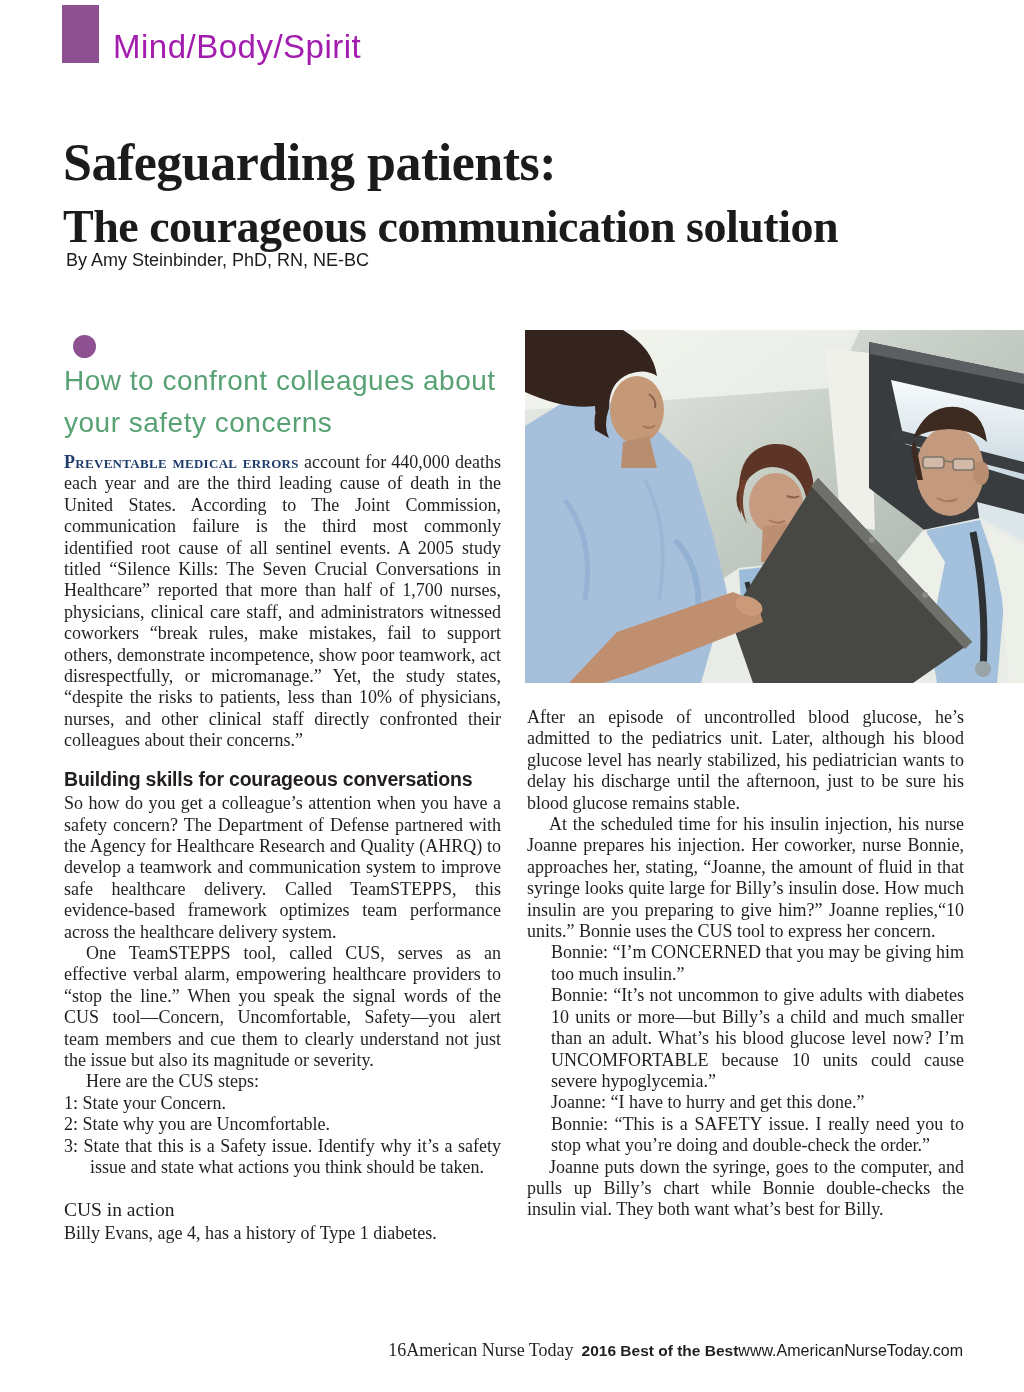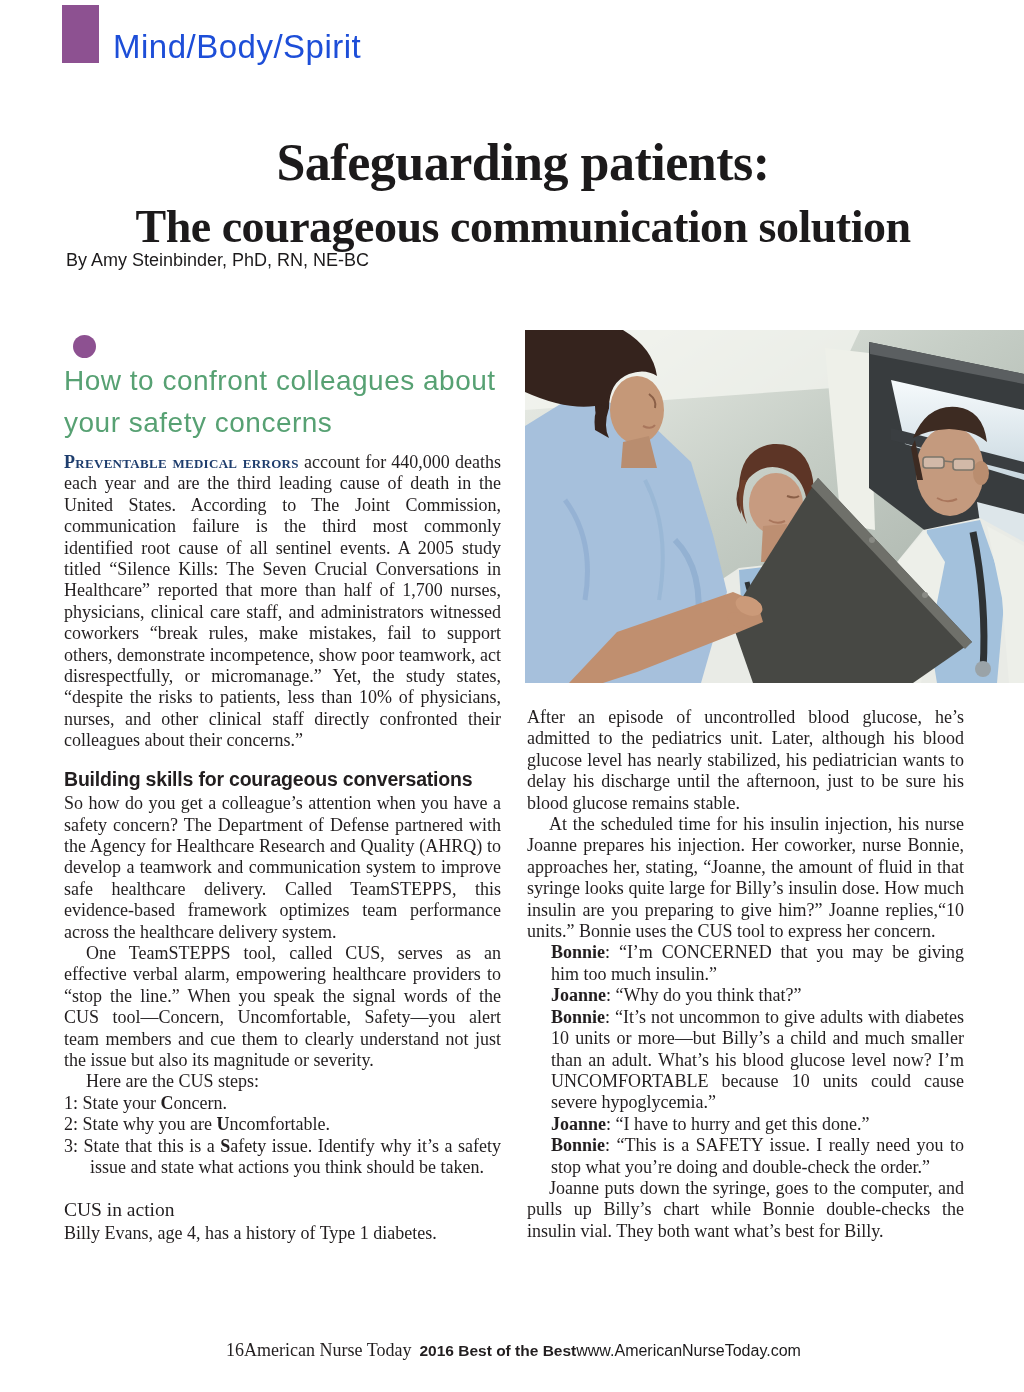--- a/index.html
+++ b/index.html
@@ -16,26 +16,26 @@
   
   .cat-marker {
     position: absolute; left: 62px; top: 5px;
     width: 37px; height: 58px;
     background: #8d5191;
   }
   .cat-label {
     position: absolute; left: 113px; top: 28px;
     font-family: "Liberation Sans", sans-serif;
     font-size: 33px; font-weight: 400;
-    color: #1d4ed8; letter-spacing: 0.5px;
+    color: #a21caf; letter-spacing: 0.5px;
   }
   .title {
     position: absolute; left: 63px; top: 113px; width: 920px;
     font-family: "Liberation Serif", serif;
-    font-weight: 700; color: #1c1a1b; line-height: 1.12; text-align: center;
+    font-weight: 700; color: #1c1a1b; line-height: 1.12;
   }
   .title .line1 { font-size: 52px; letter-spacing: -0.5px; display:block; }
   .title .line2 { font-size: 46px; letter-spacing: -0.5px; display:block; margin-top: 8px; }
   .byline {
     position: absolute; left: 66px; top: 250px;
     font-family: "Liberation Sans", sans-serif;
     font-size: 18px; color: #1c1a1b;
   }
 
   
@@ -86,26 +86,26 @@
   }
   .h-serif {
     font-family: "Liberation Serif", serif;
     font-weight: 400; font-size: 19.5px;
     margin: 21px 0 2px 0;
     text-align: left;
   }
 
   .step { padding-left: 26px; text-indent: -26px; }
   .dialogue { margin-left: 24px; }
-  .dialogue b, .step b { font-weight: 700; margin-top: 16px; }
+  .dialogue b, .step b { font-weight: 400; margin-top: 16px; }
 
   
   .footer {
     position: absolute; left: 64px; right: 61px; top: 1340px;
-    display: flex; justify-content: center; align-items: baseline;
+    display: flex; justify-content: flex-end; align-items: baseline;
   }
   .footer-left { display: flex; align-items: baseline; gap: 0; }
   .page-num { font-family: "Liberation Serif", serif; font-size: 18px; }
   .pub-name { font-family: "Liberation Serif", serif; font-size: 18px; }
   .edition  { font-family: "Liberation Sans", sans-serif; font-weight: 700; font-size: 15.5px; margin-left: 8px; }
   .website  { font-family: Liberation Sans, sans-serif; font-size: 16px; color: #1c1a1b; }
 </style>
 </head>
 <body>
 
@@ -222,21 +222,20 @@
     <h2 class="h-serif">CUS in action</h2>
     <p>Billy Evans, age 4, has a history of Type 1 diabetes.</p>
   </div>
 
   <div id="right-col" class="col">
     <p>After an episode of uncontrolled blood glucose, he’s admitted to the pediatrics unit. Later, although his blood glucose level has nearly stabilized, his pediatrician wants to delay his discharge until the afternoon, just to be sure his blood glucose remains stable.</p>
     <p class="indent">At the scheduled time for his insulin injection, his nurse Joanne prepares his injection. Her coworker, nurse Bonnie, approaches her, stating, “Joanne, the amount of fluid in that syringe looks quite large for Billy’s insulin dose. How much insulin are you preparing to give him?” Joanne replies,“10 units.” Bonnie uses the CUS tool to express her concern.</p>
 
     <div class="dialogue">
       <p><b>Bonnie</b><span>: “I’m CONCERNED that you may be giving him too much insulin.”</span></p>
-      <p><b>Joanne</b><span>: “Why do you think that?”</span></p>
       <p><b>Bonnie</b><span>: “It’s not uncommon to give adults with diabetes 10 units or more—but Billy’s a child and much smaller than an adult. What’s his blood glucose level now? I’m UNCOMFORTABLE because 10 units could cause severe hypoglycemia.”</span></p>
       <p><b>Joanne</b><span>: “I have to hurry and get this done.”</span></p>
       <p><b>Bonnie</b><span>: “This is a SAFETY issue. I really need you to stop what you’re doing and double-check the order.”</span></p>
     </div>
 
     <p class="indent">Joanne puts down the syringe, goes to the computer, and pulls up Billy’s chart while Bonnie double-checks the insulin vial. They both want what’s best for Billy.</p>
   </div>
 
   <div class="footer">
     <div class="footer-left">

